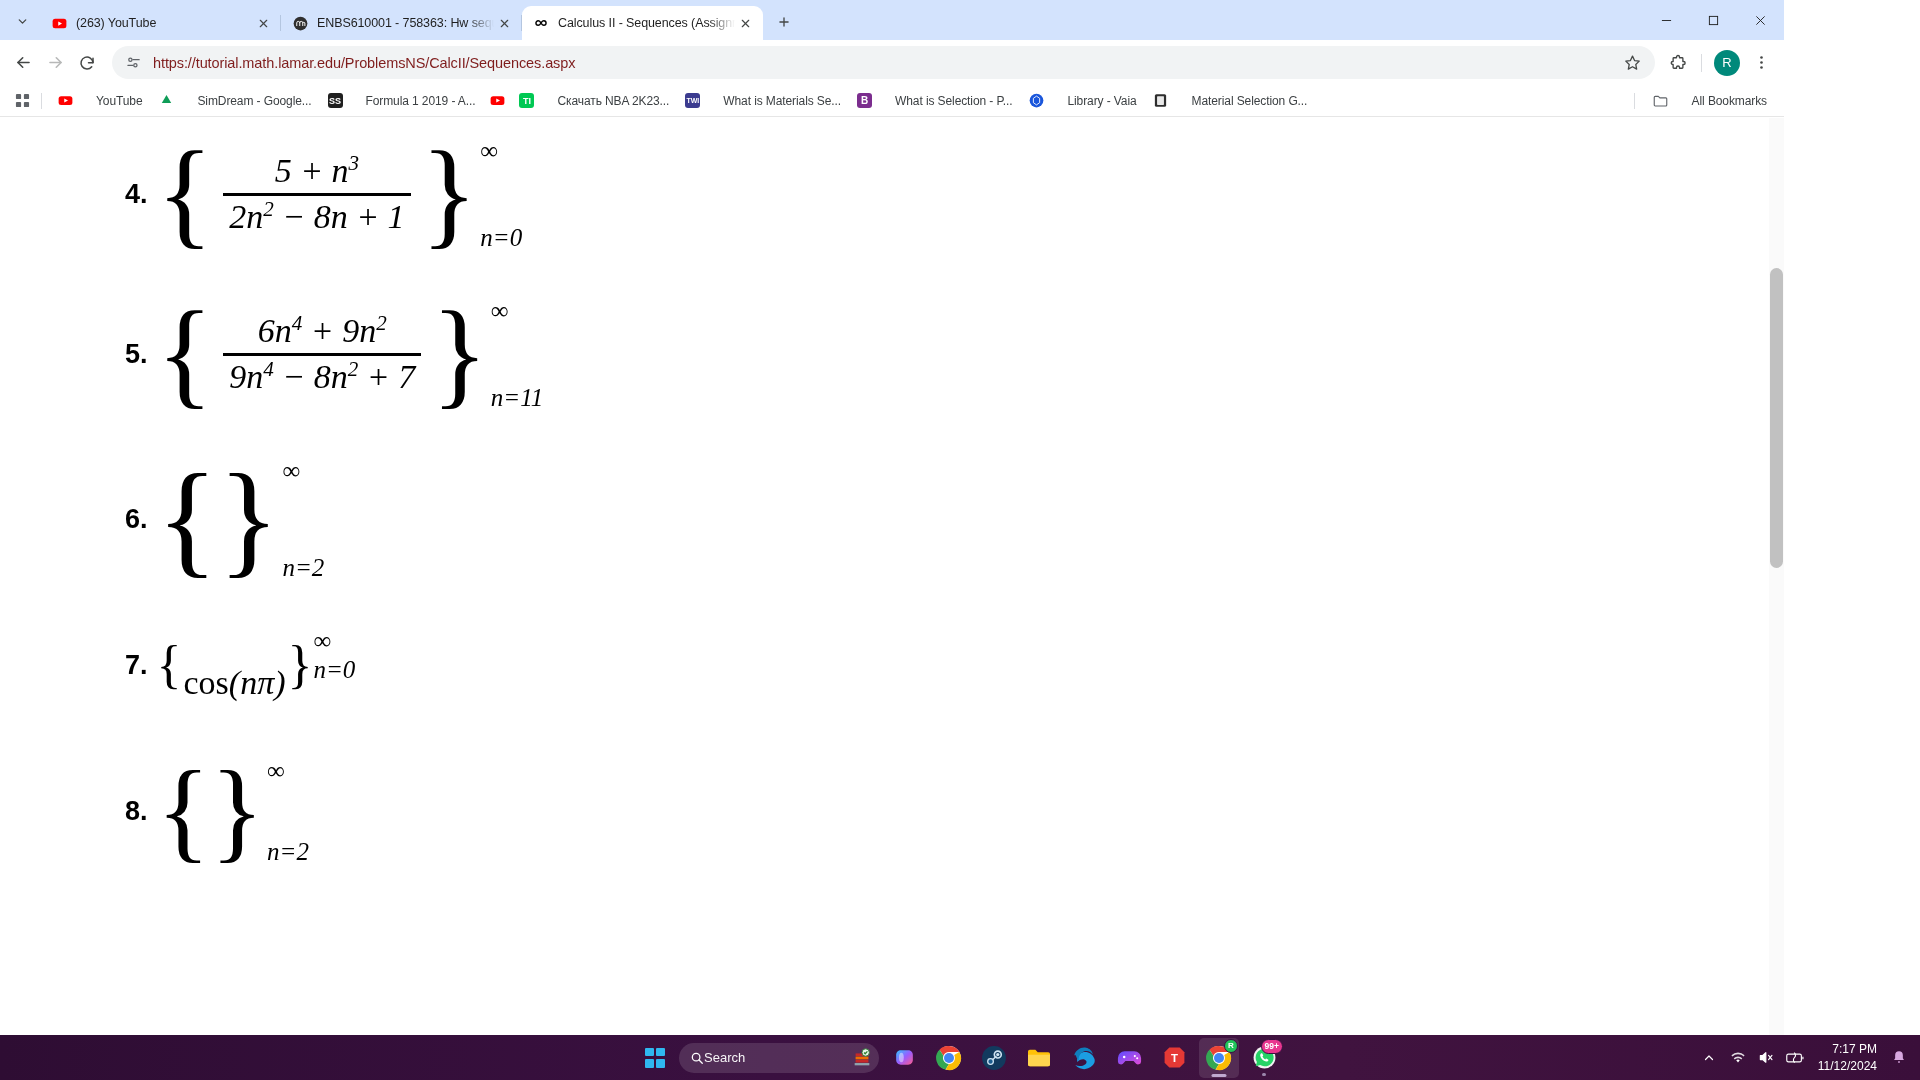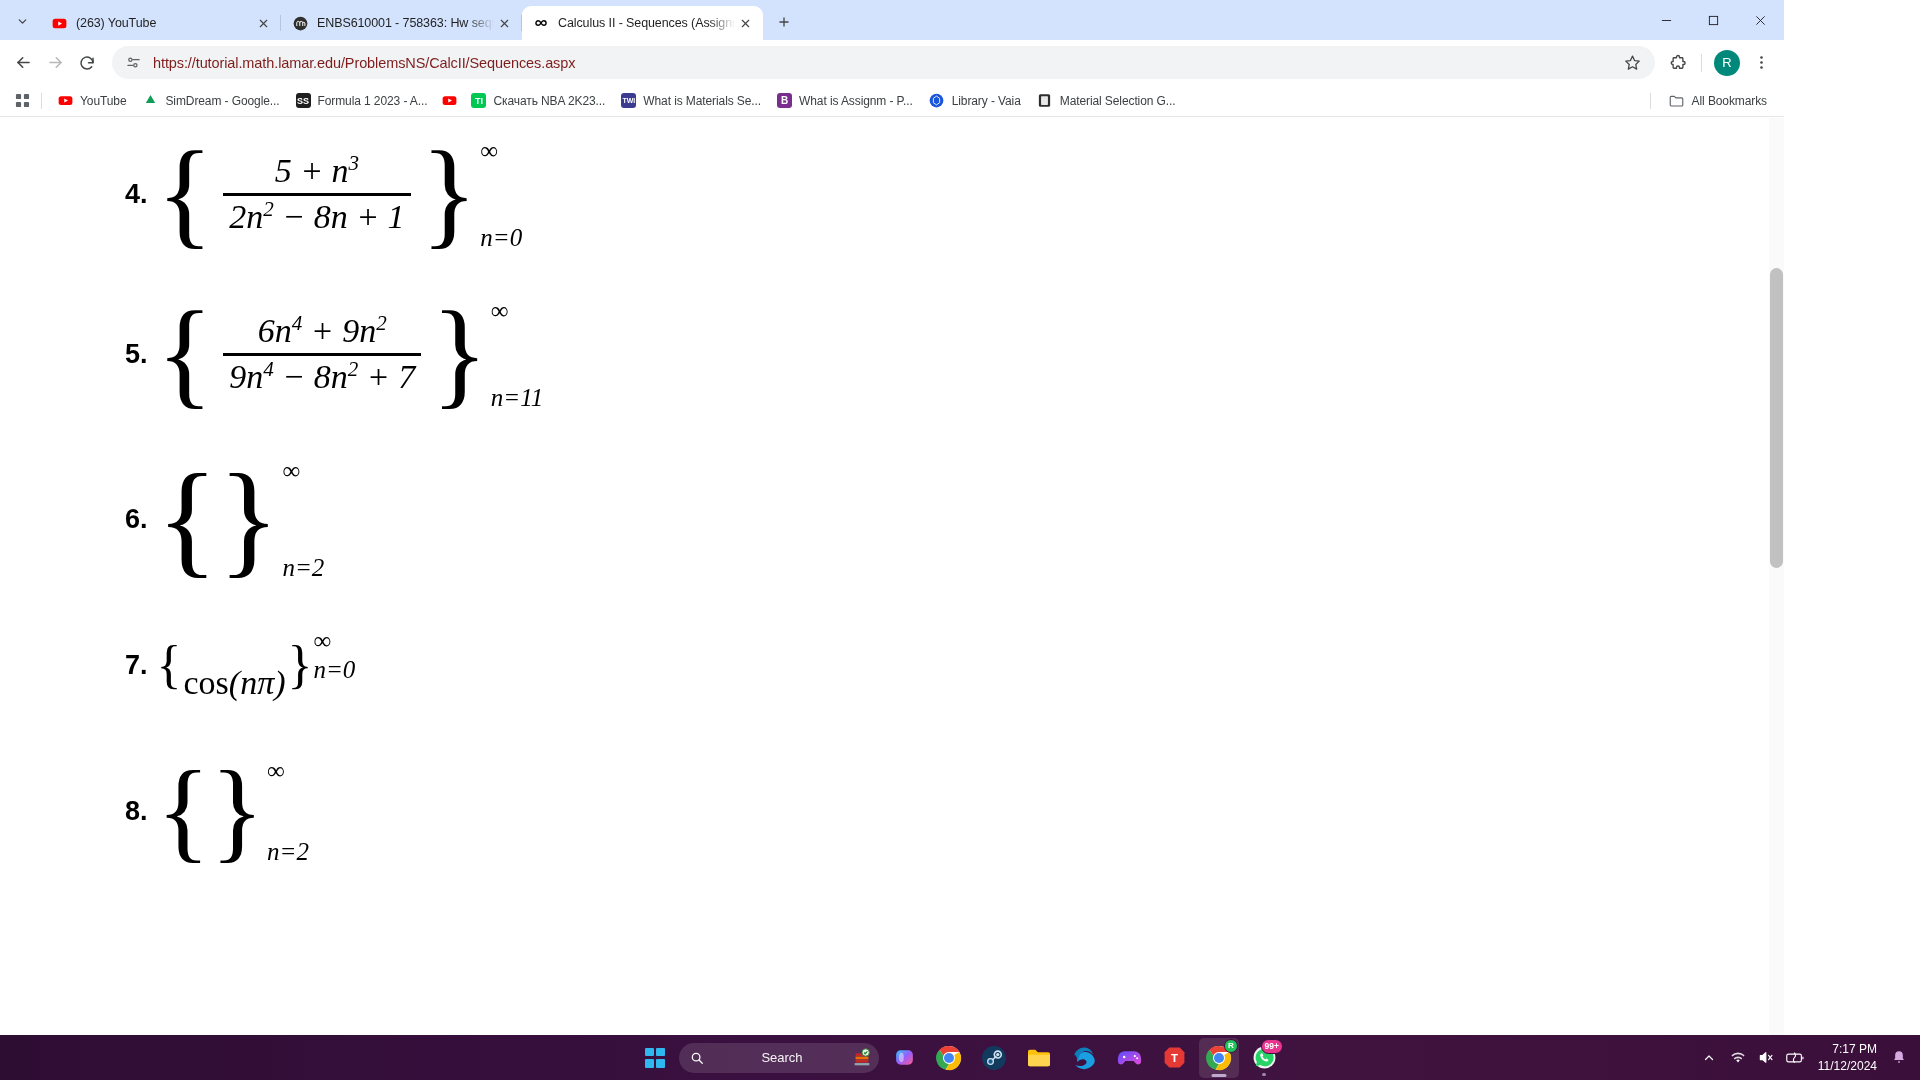--- a/index.html
+++ b/index.html
@@ -196,21 +196,21 @@
     padding: 0 8px;
     border-radius: 4px;
     font-size: 12px;
     color: #3c4043;
     white-space: nowrap;
     flex: 0 0 auto;
     letter-spacing: -0.1px;
   }
   .bm .bicon {
     width: 16px; height: 16px;
-    margin-right: 7px;
+    margin-right: 23px;
     flex: 0 0 auto;
     display: flex; align-items: center; justify-content: center;
     border-radius: 3px;
     font-size: 9px;
     font-weight: bold;
     overflow: hidden;
   }
   .bm-right {
     position: absolute;
     right: 9px;
@@ -334,21 +334,21 @@
     width: 200px; height: 30px;
     background: rgba(255,255,255,.13);
     border-radius: 16px;
     display: flex;
     align-items: center;
     padding: 0 6px 0 11px;
     color: #fff;
     font-size: 13px;
     position: relative;
   }
-  .searchpill .stext { margin-left: 9px; flex: 1 1 auto; opacity: .95; text-align: center; }
+  .searchpill .stext { flex: 1 1 auto; opacity: .95; }
   .tbicon {
     width: 40px; height: 40px;
     display: flex; align-items: center; justify-content: center;
     border-radius: 5px;
     position: relative;
   }
   .tbicon.activeapp { background: rgba(255,255,255,.11); }
   .tbicon.activeapp::after {
     content: "";
     position: absolute;
@@ -600,21 +600,21 @@
             <polygon points="12,3 19.5,16 4.5,16" fill="#0f9d58"></polygon>
             <polygon points="12,3 8.2,9.6 4.5,16" fill="#4285f4" opacity="0"></polygon>
             <polygon points="8.3,3 15.7,3 12,9.5" fill="#ffc107" opacity="0"></polygon>
           </svg>
       </span>
       <span>SimDream - Google...</span>
     </div>
 
     <div class="bm">
       <span class="bicon" style="background:#1f1f1f;color:#fff;width:15px;height:15px;font-size:9px;">SS</span>
-      <span>Formula 1 2023 - A...</span>
+      <span>Formula 1 2019 - A...</span>
     </div>
 
     <div class="bm" style="padding:0 6px;">
       <span class="bicon" style="margin-right:0;">
         <svg width="15" height="15" viewBox="0 0 24 24">
             <rect x="1" y="5" width="22" height="14" rx="4" fill="#ff0000"></rect>
             <polygon points="10,8.8 16,12 10,15.2" fill="#fff"></polygon>
           </svg>
       </span>
       <span></span>
@@ -625,21 +625,21 @@
       <span>Скачать NBA 2K23...</span>
     </div>
 
     <div class="bm">
       <span class="bicon" style="background:#3b3b8f;color:#fff;width:15px;height:15px;font-size:7px;">TWI</span>
       <span>What is Materials Se...</span>
     </div>
 
     <div class="bm">
       <span class="bicon" style="background:#7b2d8e;color:#fff;width:15px;height:15px;font-size:10px;">B</span>
-      <span>What is Assignm - P...</span>
+      <span>What is Selection - P...</span>
     </div>
 
     <div class="bm">
       <span class="bicon">
         <svg width="15" height="15" viewBox="0 0 24 24">
             <circle cx="12" cy="12" r="11" fill="#1a56db"></circle>
             <path d="M12 5l5 3.5v7L12 19l-5-3.5v-7z" fill="none" stroke="#fff" stroke-width="1.4"></path>
           </svg>
       </span>
       <span>Library - Vaia</span>

